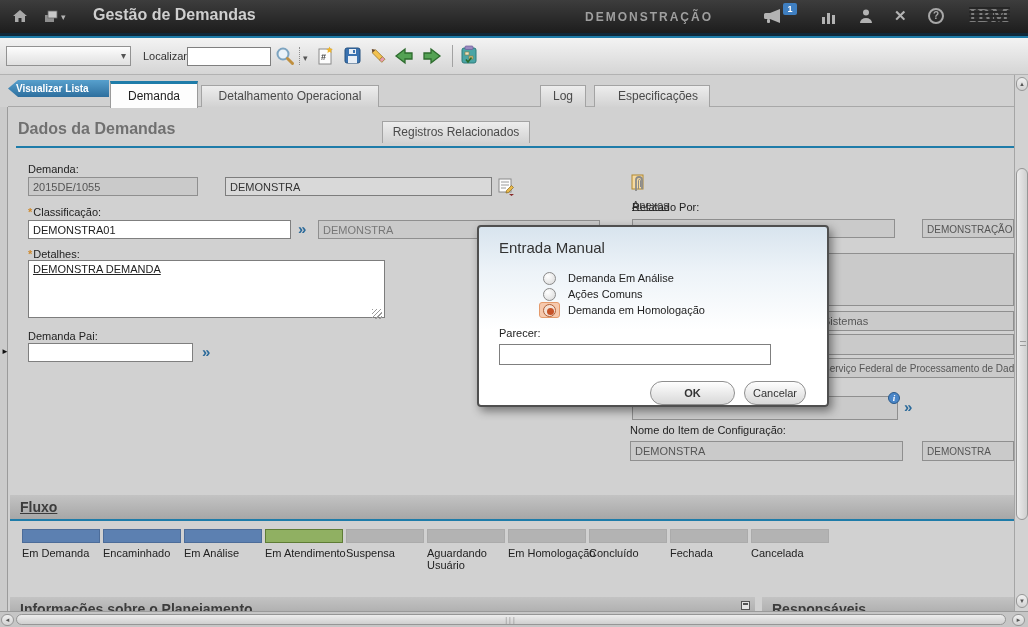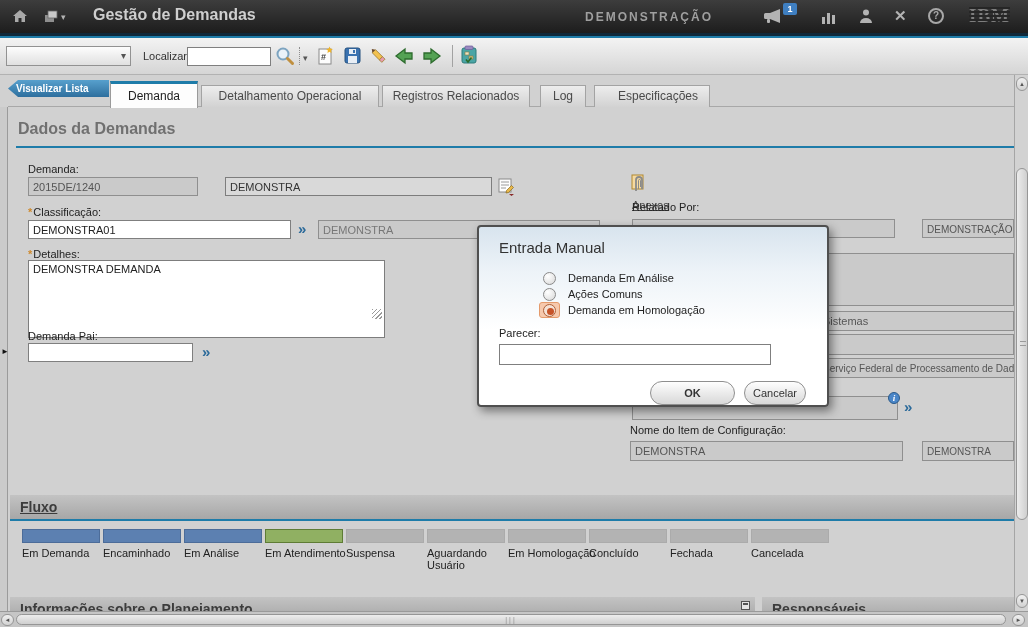--- a/index.html
+++ b/index.html
@@ -234,52 +234,52 @@
           <rect x="10" y="11" width="4" height="3" fill="#d8c080" stroke="#8a7a40" stroke-width="0.6"></rect>
           <path d="M7 14.5 l2 2.5 3.5 -4.5" stroke="#2a6b2a" stroke-width="1.6" fill="none"></path>
         </svg>
     </span>
   </div>
 
   <div class="viewlist">Visualizar Lista</div>
   <div class="tabline"></div>
   <div class="tab active" style="left:110px;width:88px;">Demanda</div>
   <div class="tab" style="left:201px;width:178px;">Detalhamento Operacional</div>
-  <div class="tab" style="left:382px;width:148px;">Registros Relacionados</div>
+  <div class="tab" style="left:382px;width:148px;margin-top:36px;">Registros Relacionados</div>
   <div class="tab" style="left:540px;width:46px;">Log</div>
   <div class="tab" style="left:594px;width:116px;padding-left:12px;">Especificações</div>
 
   <div class="gutter">
     <span class="expand">►</span>
   </div>
 
   <div class="section-title" style="left:18px;top:120px;">Dados da Demandas</div>
   <div class="blue-rule" style="left:16px;top:146px;width:998px;"></div>
 
   <div class="lbl" style="left:28px;top:163px;">Demanda:</div>
-  <div class="fld" style="left:28px;top:177px;width:170px;">2015DE/1240</div>
+  <div class="fld" style="left:28px;top:177px;width:170px;">2015DE/1055</div>
   <div class="fld soft" style="left:225px;top:177px;width:267px;">DEMONSTRA</div>
   <span class="tool-ic" style="left:498px;top:178px;">
     <svg width="18" height="18" viewBox="0 0 18 18">
         <rect x="1" y="1" width="12" height="13" fill="#fdfdfd" stroke="#8a8a8a"></rect>
         <line x1="3" y1="4" x2="11" y2="4" stroke="#9a9a9a"></line>
         <line x1="3" y1="7" x2="11" y2="7" stroke="#9a9a9a"></line>
         <line x1="3" y1="10" x2="8" y2="10" stroke="#9a9a9a"></line>
         <path d="M8.5 12.5 l5 -5 2 2 -5 5 -2.5 0.5 Z" fill="#e8b84b" stroke="#8a6a20" stroke-width="0.7"></path>
         <path d="M11 16 l5 0 -2.5 2 Z" fill="#8a2a2a"></path>
       </svg>
   </span>
 
   <div class="lbl" style="left:28px;top:206px;"><span class="req">*</span><span>Classificação:</span></div>
   <input class="inp" style="left: 28px; top: 220px; width: 263px; height: 19px;" value="DEMONSTRA01">
   <span class="chev" style="left:298px;top:221px;">»</span>
   <div class="fld" style="left:318px;top:220px;width:282px;color:#777;">DEMONSTRA</div>
 
   <div class="lbl" style="left:28px;top:248px;"><span class="req">*</span><span>Detalhes:</span></div>
-  <textarea class="ta" style="left: 28px; top: 260px; width: 357px; height: 78px;">DEMONSTRA DEMANDA</textarea>
+  <textarea class="ta" style="left: 28px; top: 260px; width: 357px; height: 58px; text-decoration: underline;">DEMONSTRA DEMANDA</textarea>
   <div class="grip" style="left:372px;top:309px;"></div>
 
   <div class="lbl" style="left:28px;top:330px;">Demanda Pai:</div>
   <input class="inp" style="left: 28px; top: 343px; width: 165px; height: 19px;" value="">
   <span class="chev" style="left:202px;top:344px;">»</span>
 
   <div class="link" style="left:632px;top:158px;">Anexos</div>
   <span class="tool-ic" style="left:630px;top:174px;">
     <svg width="18" height="18" viewBox="0 0 18 18">
         <rect x="2" y="1" width="11" height="14" fill="#f5d9a0" stroke="#b08830"></rect>

